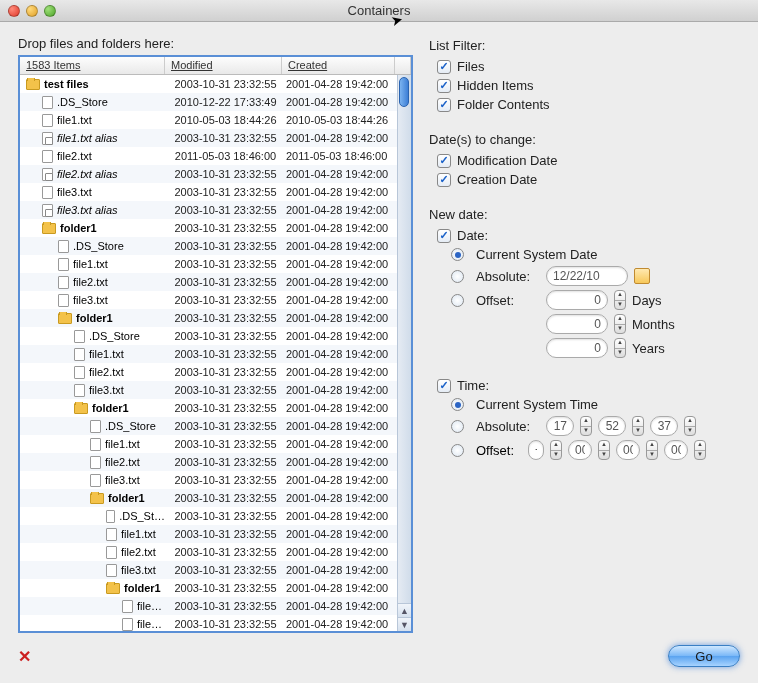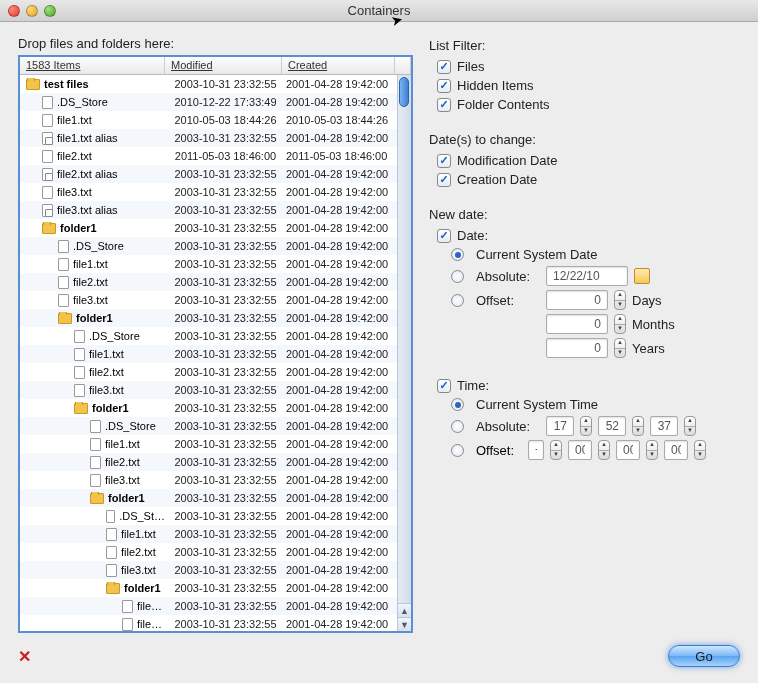--- a/index.html
+++ b/index.html
@@ -29,41 +29,41 @@
 .row:nth-child(even){ background:#f4f7fb; }
 .row .c1 { flex:0 0 145px; display:flex; align-items:center; white-space:nowrap; overflow:hidden; }
 .row .c2 { flex:0 0 117px; padding-left:4px; color:#222;text-align:center; }
 .row .c3 { flex:1 1 auto; padding-left:4px; color:#222; }
 .ic { width:14px; height:12px; display:inline-block; margin-right:4px; position:relative; }
 .ic-folder { width:14px; height:11px; background:#f3c24a; border:1px solid #c99a20; border-radius:1px; }
 .ic-folder:before { content:""; position:absolute; top:-3px; left:0; width:6px; height:3px; background:#f3c24a; border:1px solid #c99a20; border-bottom:none; border-radius:1px 1px 0 0; }
 .ic-file { width:11px; height:13px; background:#fff; border:1px solid #999; border-radius:1px; }
 .ic-alias:after{ content:""; position:absolute; right:-1px; bottom:-1px; width:6px; height:6px; background:#fff; border:1px solid #888; border-radius:1px; }
 .bold { font-weight:bold; }
-.italic { }
+.italic { font-style: italic; }
 .scrolltrack { position:absolute; right:0; top:0; bottom:0; width:14px; background:linear-gradient(90deg,#e5ebf3,#d0dcea); border-left:1px solid #b8c6d8; }
 .scrollthumb { position:absolute; right:2px; top:2px; width:10px; height:30px; border-radius:6px; background:linear-gradient(90deg,#7bb3f0,#3d7fd6); border:1px solid #2a63b0; }
 .scrollarrow { position:absolute; left:0; right:0; height:14px; text-align:center; background:linear-gradient(#f0f4fa,#d6e1ee); color:#556; font-size:9px; line-height:14px; }
 .sa-bot1{ bottom:14px; border-top:1px solid #b8c6d8;}
 .sa-bot2{ bottom:0; border-top:1px solid #b8c6d8;}
 .bottombar { display:flex; justify-content:space-between; align-items:center; padding: 6px 18px 12px; }
 .delete-x { color:#cc2020; font-size:16px; font-weight:bold; cursor:pointer; }
 .go-btn { width:72px; height:22px; border-radius:11px; background:linear-gradient(#cfe8ff,#79b7f7 50%,#5aa3f0 51%,#a7d3ff); border:1px solid #3a7fc4; color:#1a1a1a; font-size:13px; cursor:pointer; box-shadow: 0 0 6px rgba(80,140,220,.8); }
 .right { flex:1; padding-top:2px; }
 .section-title { font-size:13px; color:#222; margin-bottom:6px; }
 .opt { display:flex; align-items:center; margin-bottom:4px; padding-left:8px; }
 .opt label { font-size:13px; color:#222; }
 .chk { width:14px; height:14px; border:1px solid #888; border-radius:3px; background:linear-gradient(#fff,#e5ecf5); margin-right:6px; display:inline-flex; align-items:center; justify-content:center; cursor:pointer; }
 .chk.checked:after{ content:"✓"; color:#1b62c9; font-size:11px; font-weight:bold; line-height:1; }
 .radio { width:13px; height:13px; border:1px solid #888; border-radius:50%; background:radial-gradient(#fff,#dce6f1); margin-right:6px; display:inline-flex; align-items:center; justify-content:center; cursor:pointer; }
 .radio.sel:after{ content:""; width:6px; height:6px; border-radius:50%; background:#2b64c4; }
 .subgroup { padding-left:22px; }
 .section-sp { height:16px; }
 .fieldrow { display:flex; align-items:center; margin-bottom:4px; gap:6px; }
-.txt-in { height:20px; border:1px solid #aaa; border-radius:2px; background:#fff; padding:2px 6px; color:#555; font-size:12px; box-shadow: inset 0 1px 2px rgba(0,0,0,.12); }
+.txt-in { height:20px; border:1px solid #aaa; border-radius:10px; background:#fff; padding:2px 6px; color:#555; font-size:12px; box-shadow: inset 0 1px 2px rgba(0,0,0,.12); }
 .stepper { width:12px; height:20px; display:flex; flex-direction:column; border:1px solid #999; border-radius:4px; overflow:hidden; background:linear-gradient(#fff,#ddd); }
 .stepper span{ flex:1; font-size:6px; line-height:1; text-align:center; color:#444; cursor:pointer; }
 .stepper span:first-child{ border-bottom:1px solid #aaa; }
 .timeunit { font-size:13px; color:#222; }
 .cal-ic { width:16px; height:16px; border:1px solid #c08a30; background:linear-gradient(#ffe9b0,#f7c85a); border-radius:2px; display:inline-block; }
 .lbl-fix { width:64px; font-size:13px; color:#222; }
 </style>
 </head>
 <body>
 

